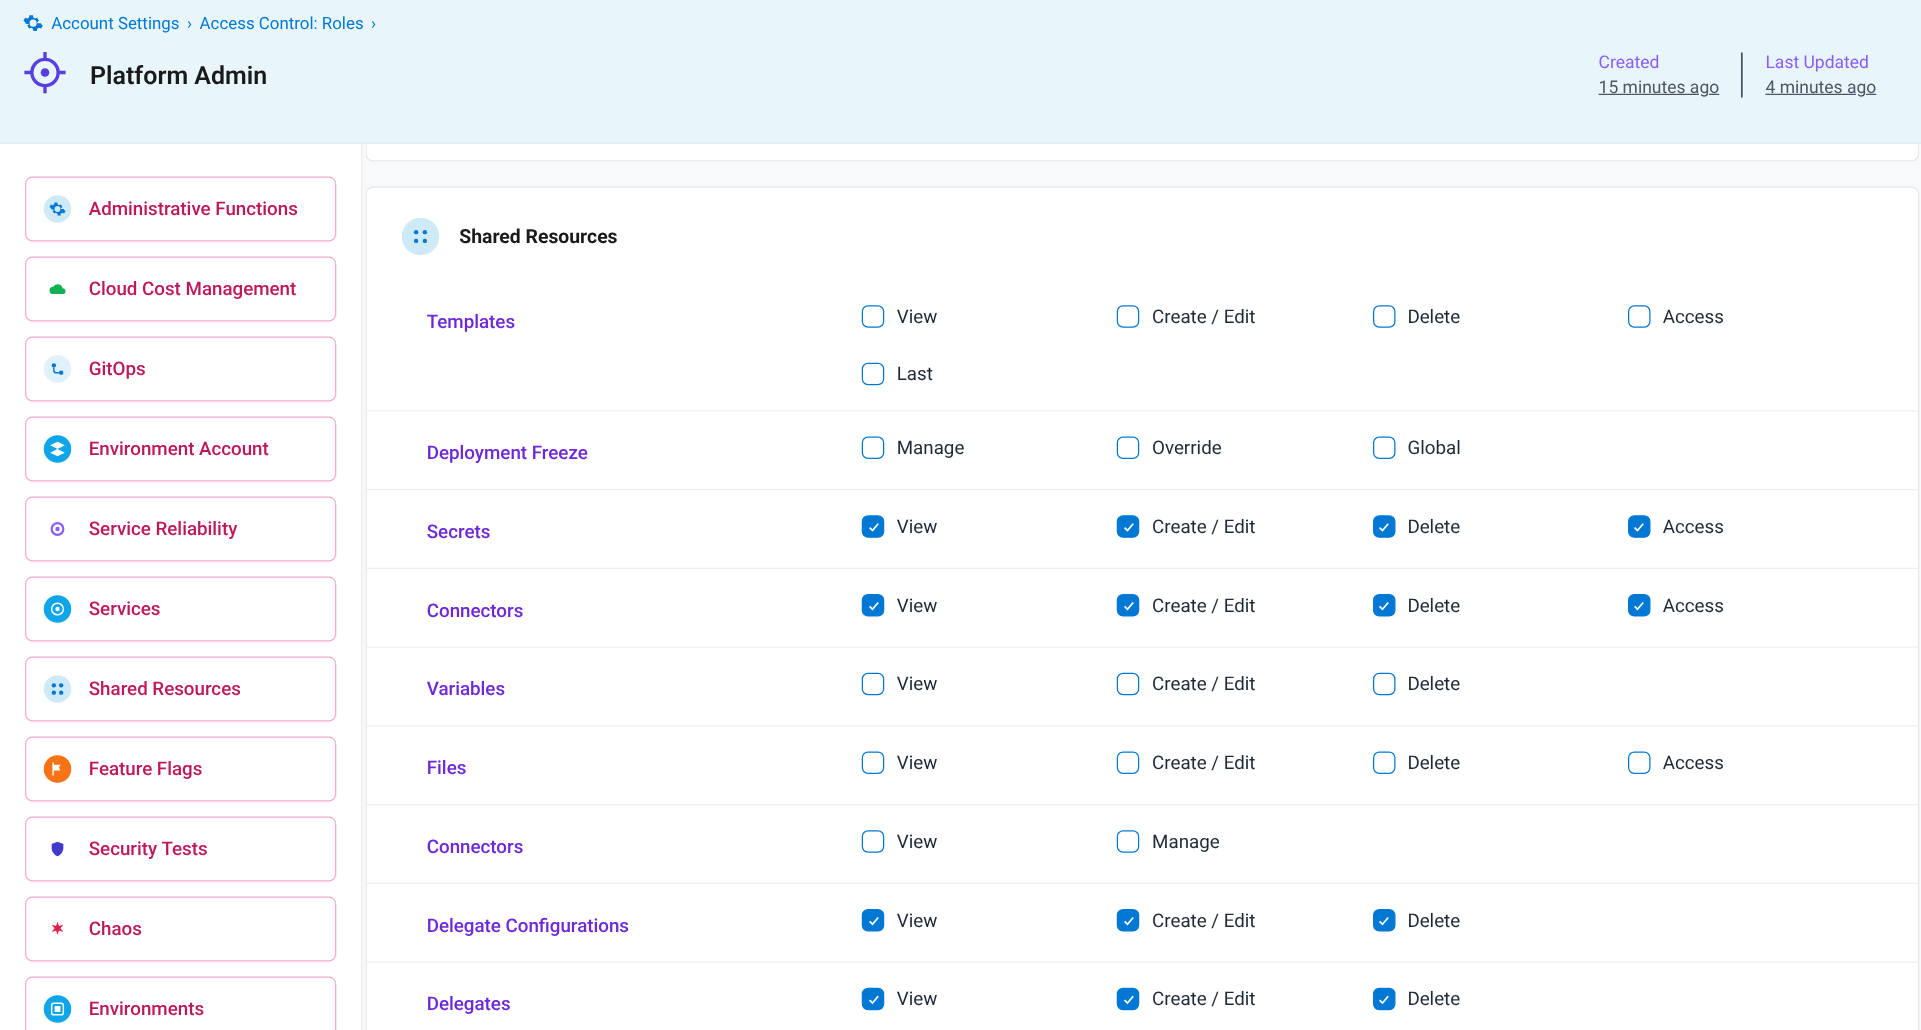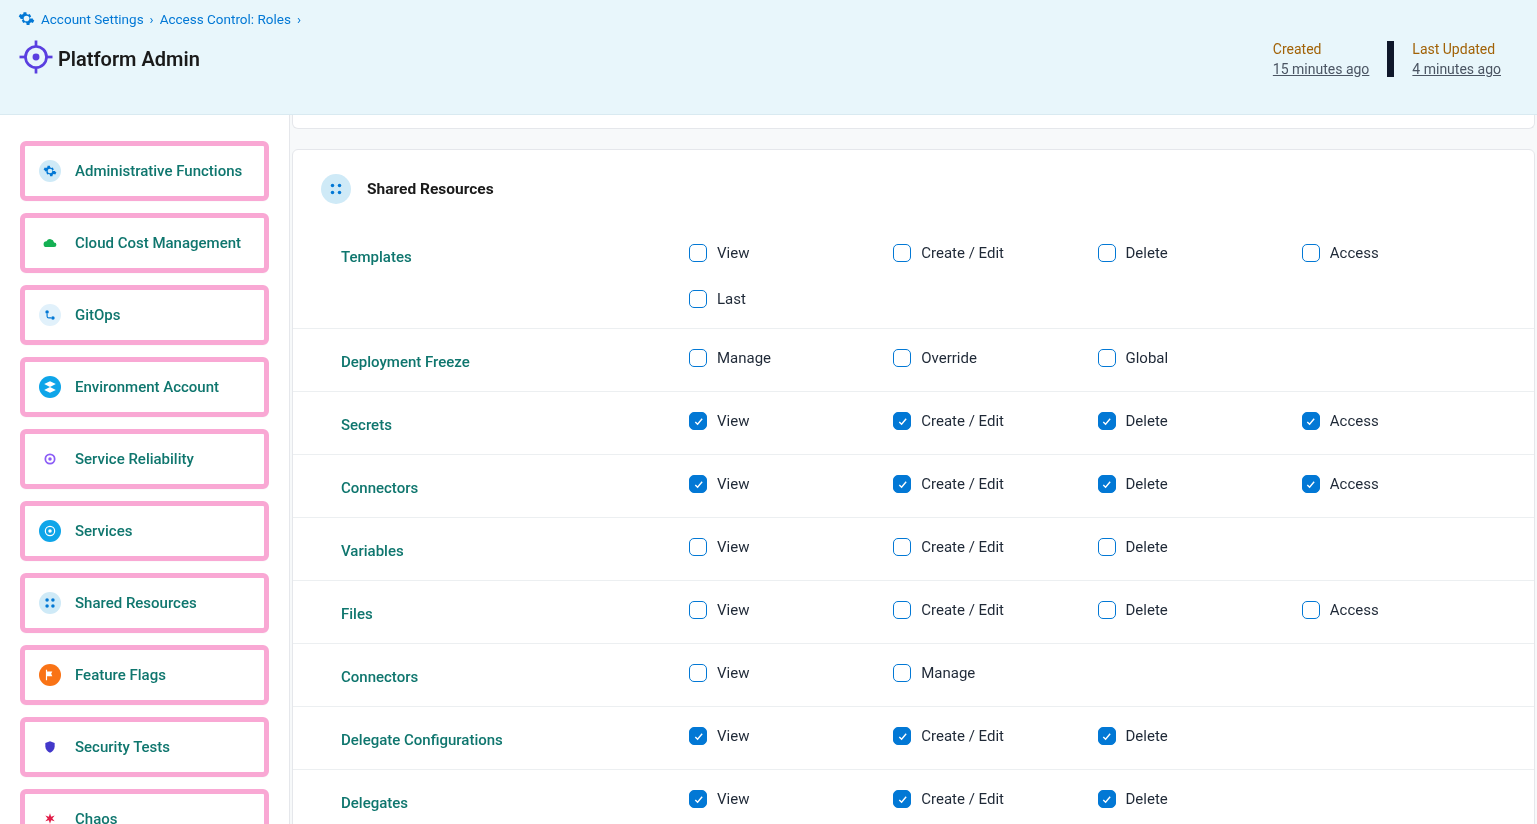--- a/index.html
+++ b/index.html
@@ -34,63 +34,63 @@
 
   .title-row {
     display: flex;
     align-items: center;
     justify-content: space-between;
     padding: 12px 18px 0 18px;
   }
   .title-left {
     display: flex;
     align-items: center;
-    gap: 4px;
+    gap: 18px;
   }
   .target-icon svg { width: 36px; height: 36px; stroke: #5a3fe0; fill: none; stroke-width: 1.8; }
   .page-title { font-size: 20px; font-weight: 600; color: #1a1a1a; }
 
   .meta {
     display: flex;
     gap: 0;
     color: #4b5563;
     font-size: 14px;
   }
   .meta-block {
     padding: 0 18px;
-    border-left: 7px solid #0f172a;
+    border-left: 1px solid #0f172a;
   }
   .meta-block:first-child { border-left: none; }
-  .meta-label { color: #a16207; }
+  .meta-label { color: #8b5cf6; }
   .meta-value { color: #4b5563; margin-top: 4px; text-decoration: underline; }
 
   
   .body-area {
     display: flex;
     height: calc(824px - 115px);
   }
   .sidebar {
     width: 290px;
     border-right: 1px solid #e5e7eb;
     padding: 26px 20px;
     overflow-y: auto;
   }
   .sidebar-item {
     display: flex;
     align-items: center;
     gap: 14px;
     background: #fff;
-    border: 5px solid #f9a8d4;
+    border: 1px solid #f9a8d4;
     border-radius: 6px;
     padding: 14px 14px;
     margin-bottom: 12px;
     cursor: pointer;
     font-size: 15px;
     font-weight: 500;
-    color: #0f766e;
+    color: #be185d;
     box-shadow: 0 1px 1px rgba(0,0,0,0.02);
   }
   .sidebar-item .si-icon {
     width: 22px; height: 22px; border-radius: 50%;
     display: flex; align-items: center; justify-content: center;
     flex-shrink: 0;
   }
   .sidebar-item .si-icon svg { width: 14px; height: 14px; }
 
   .main {
@@ -133,21 +133,21 @@
     border-top: 1px solid #eceff1;
     padding: 20px 28px;
   }
   .perm-row:first-of-type { border-top: none; padding-top: 26px; }
   .resource-name {
     width: 368px;
     padding-left: 20px;
     padding-top: 4px;
     font-size: 15px;
     font-weight: 500;
-    color: #0f766e;
+    color: #6d28d9;
   }
   .perm-cells {
     flex: 1;
     display: grid;
     grid-template-columns: repeat(4, 1fr);
     row-gap: 28px;
   }
   .perm-cell {
     display: flex;
     align-items: center;

